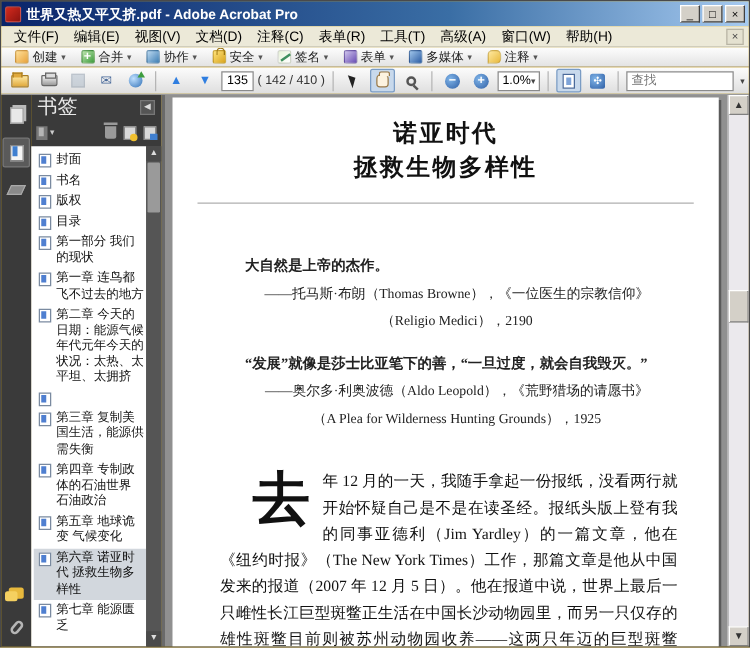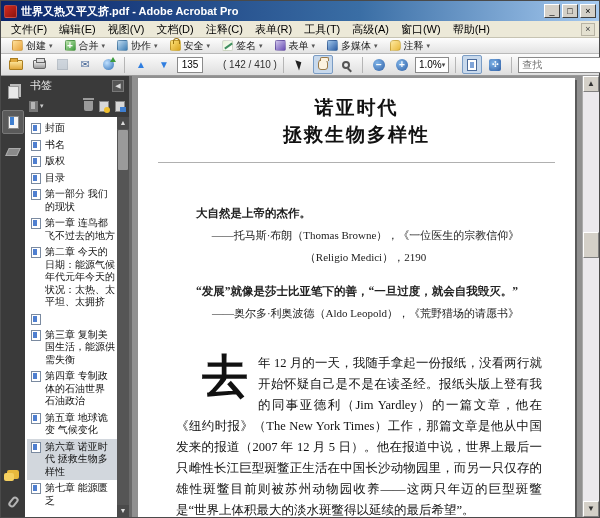--- a/index.html
+++ b/index.html
@@ -44,21 +44,21 @@
   .ico-folder { width:14px; height:10px; background:linear-gradient(#ffe9a0,#e0a93d); border:1px solid #a97d20; border-radius:1px; position:relative; }
   .ico-folder::before { content:""; position:absolute; top:-3px; left:0; width:6px; height:3px; background:#e0a93d; border:1px solid #a97d20; border-bottom:none; }
   .ico-printer { width:13px; height:9px; background:linear-gradient(#f5f5f5,#9a9a9a); border:1px solid #666; border-radius:1px 1px 2px 2px; position:relative; }
   .ico-printer::before { content:""; position:absolute; top:-3px; left:2px; width:7px; height:3px; background:#ddd; border:1px solid #666; }
   .ico-save { width:11px; height:11px; background:#8fa3b8; border:1px solid #5a6e84; }
   .ico-mail { font-size:11px; color:#4a6a9a; }
   .ico-globe { width:11px; height:11px; border-radius:50%; background:radial-gradient(circle at 35% 35%,#bfe0ff,#2f6fb5); position:relative; }
   .ico-globe::after { content:""; position:absolute; right:-2px; top:-2px; width:0; height:0; border-left:3px solid transparent; border-right:3px solid transparent; border-bottom:5px solid #3d9c3d; }
   .arrow-glyph { font-size:10px; color:#2f7ee0; font-weight:bold; }
   .page-num-box { width:26px; height:16px; border:1px solid #8a8a8a; background:#fff; font-size:10px; text-align:center; padding:0; }
-  .page-count { font-size:10px; color:#333; white-space:nowrap;margin-left:17px; }
+  .page-count { font-size:10px; color:#333; white-space:nowrap; }
   .ico-select { width:0; height:0; border-left:5px solid #222; border-top:4px solid transparent; border-bottom:7px solid transparent; transform:rotate(-20deg); }
   .ico-hand { width:10px; height:11px; background:#fdf3e0; border:1px solid #9a7a4a; border-radius:4px 4px 3px 3px; position:relative; }
   .ico-hand::before { content:""; position:absolute; top:-3px; left:1px; width:7px; height:3px; background:#fdf3e0; border:1px solid #9a7a4a; border-bottom:none; border-radius:2px 2px 0 0; }
   .ico-zoom { width:8px; height:8px; border:2px solid #555; border-radius:50%; position:relative; }
   .ico-zoom::after { content:""; position:absolute; right:-4px; bottom:-4px; width:5px; height:2px; background:#555; transform:rotate(45deg); }
   .ico-circle { width:12px; height:12px; border-radius:50%; background:radial-gradient(circle at 35% 35%,#7fb4e8,#2f5fa5); color:#fff; font-size:10px; line-height:12px; text-align:center; font-weight:bold; }
   .zoom-box { width:44px; height:16px; border:1px solid #8a8a8a; background:#fff; font-size:10px; display:flex; align-items:center; justify-content:space-between; padding:0 3px; }
   .zoom-box .caret { font-size:7px; color:#444; }
   .ico-scrollmode { width:10px; height:12px; background:#fff; border:1px solid #4a6a9a; position:relative; }
   .ico-scrollmode::after { content:""; position:absolute; left:2px; top:2px; width:4px; height:6px; background:#7fa4d8; }
@@ -76,21 +76,21 @@
   .ico-bmark { width:11px; height:13px; background:#f5f5f5; border:1px solid #888; position:relative; }
   .ico-bmark::after { content:""; position:absolute; left:1px; top:0; width:4px; height:8px; background:#3f7fd0; }
   .ico-layers { width:12px; height:8px; background:#8a8a8a; transform:skewX(-25deg); border:1px solid #aaa; }
   .nav-spacer { flex:1; }
   .ico-comments { width:12px; height:9px; background:#e8b93d; border-radius:2px; position:relative; margin-bottom:2px; }
   .ico-comments::after { content:""; position:absolute; left:-3px; top:3px; width:10px; height:8px; background:#f5d060; border-radius:2px; }
   .ico-clip { width:7px; height:12px; border:2px solid #b5b5b5; border-radius:4px; transform:rotate(40deg); margin-bottom:6px; }
 
   .panel { width:104px; background:#3a3a3a; display:flex; flex-direction:column; flex:none; }
   .panel-header { height:19px; display:flex; align-items:center; justify-content:space-between; padding:0 5px; flex:none; }
-  .panel-title { color:#e8e8e8; font-size:11px; }
+  .panel-title { color:#e8e8e8; font-size:16px; }
   .panel-collapse { width:12px; height:12px; background:#555; border:1px solid #777; color:#ddd; font-size:7px; line-height:10px; text-align:center; }
   .panel-tools { height:22px; display:flex; align-items:center; padding:0 4px; gap:6px; flex:none; }
   .pt-opts { display:flex; align-items:center; gap:2px; color:#ccc; font-size:7px; }
   .ico-bm-opt { width:9px; height:11px; background:#777; border-radius:0 0 0 0; position:relative; }
   .ico-bm-opt::after { content:""; position:absolute; left:2px; top:1px; width:4px; height:7px; background:#b5b5b5; }
   .pt-spacer { flex:1; }
   .ico-trash { width:9px; height:10px; background:#9a9a9a; border-radius:0 0 2px 2px; position:relative; }
   .ico-trash::before { content:""; position:absolute; top:-3px; left:-1px; width:11px; height:2px; background:#9a9a9a; }
   .ico-newbm1 { width:10px; height:11px; background:#d8d8d8; border:1px solid #888; position:relative; }
   .ico-newbm1::after { content:""; position:absolute; right:-2px; bottom:-2px; width:6px; height:6px; border-radius:50%; background:#f0c030; }
@@ -369,20 +369,21 @@
 
         <div class="quote-block">
           <div class="quote-text">大自然是上帝的杰作。</div>
           <div class="quote-attr">——托马斯·布朗（Thomas Browne），《一位医生的宗教信仰》</div>
           <div class="quote-attr latin">（Religio Medici），2190</div>
         </div>
 
         <div class="quote-block q2">
           <div class="quote-text">“发展”就像是莎士比亚笔下的善，“一旦过度，就会自我毁灭。”</div>
           <div class="quote-attr">——奥尔多·利奥波德（Aldo Leopold），《荒野猎场的请愿书》</div>
+          <div class="quote-attr latin">（A Plea for Wilderness Hunting Grounds），1925</div>
         </div>
 
         <div class="body-block">
           <span class="dropcap">去</span><span>年 12 月的一天，我随手拿起一份报纸，没看两行就开始怀疑自己是不是在读圣经。报纸头版上登有我的同事亚德利（Jim Yardley）的一篇文章，他在《纽约时报》（The New York Times）工作，那篇文章是他从中国发来的报道（2007 年 12 月 5 日）。他在报道中说，世界上最后一只雌性长江巨型斑鳖正生活在中国长沙动物园里，而另一只仅存的雄性斑鳖目前则被苏州动物园收养——这两只年迈的巨型斑鳖是“世界上体积最大的淡水斑鳖得以延续的最后希望”。</span>
           
         </div>
       </div>
 
       <div class="doc-scroll">
         <div class="sc-btn">▲</div>

